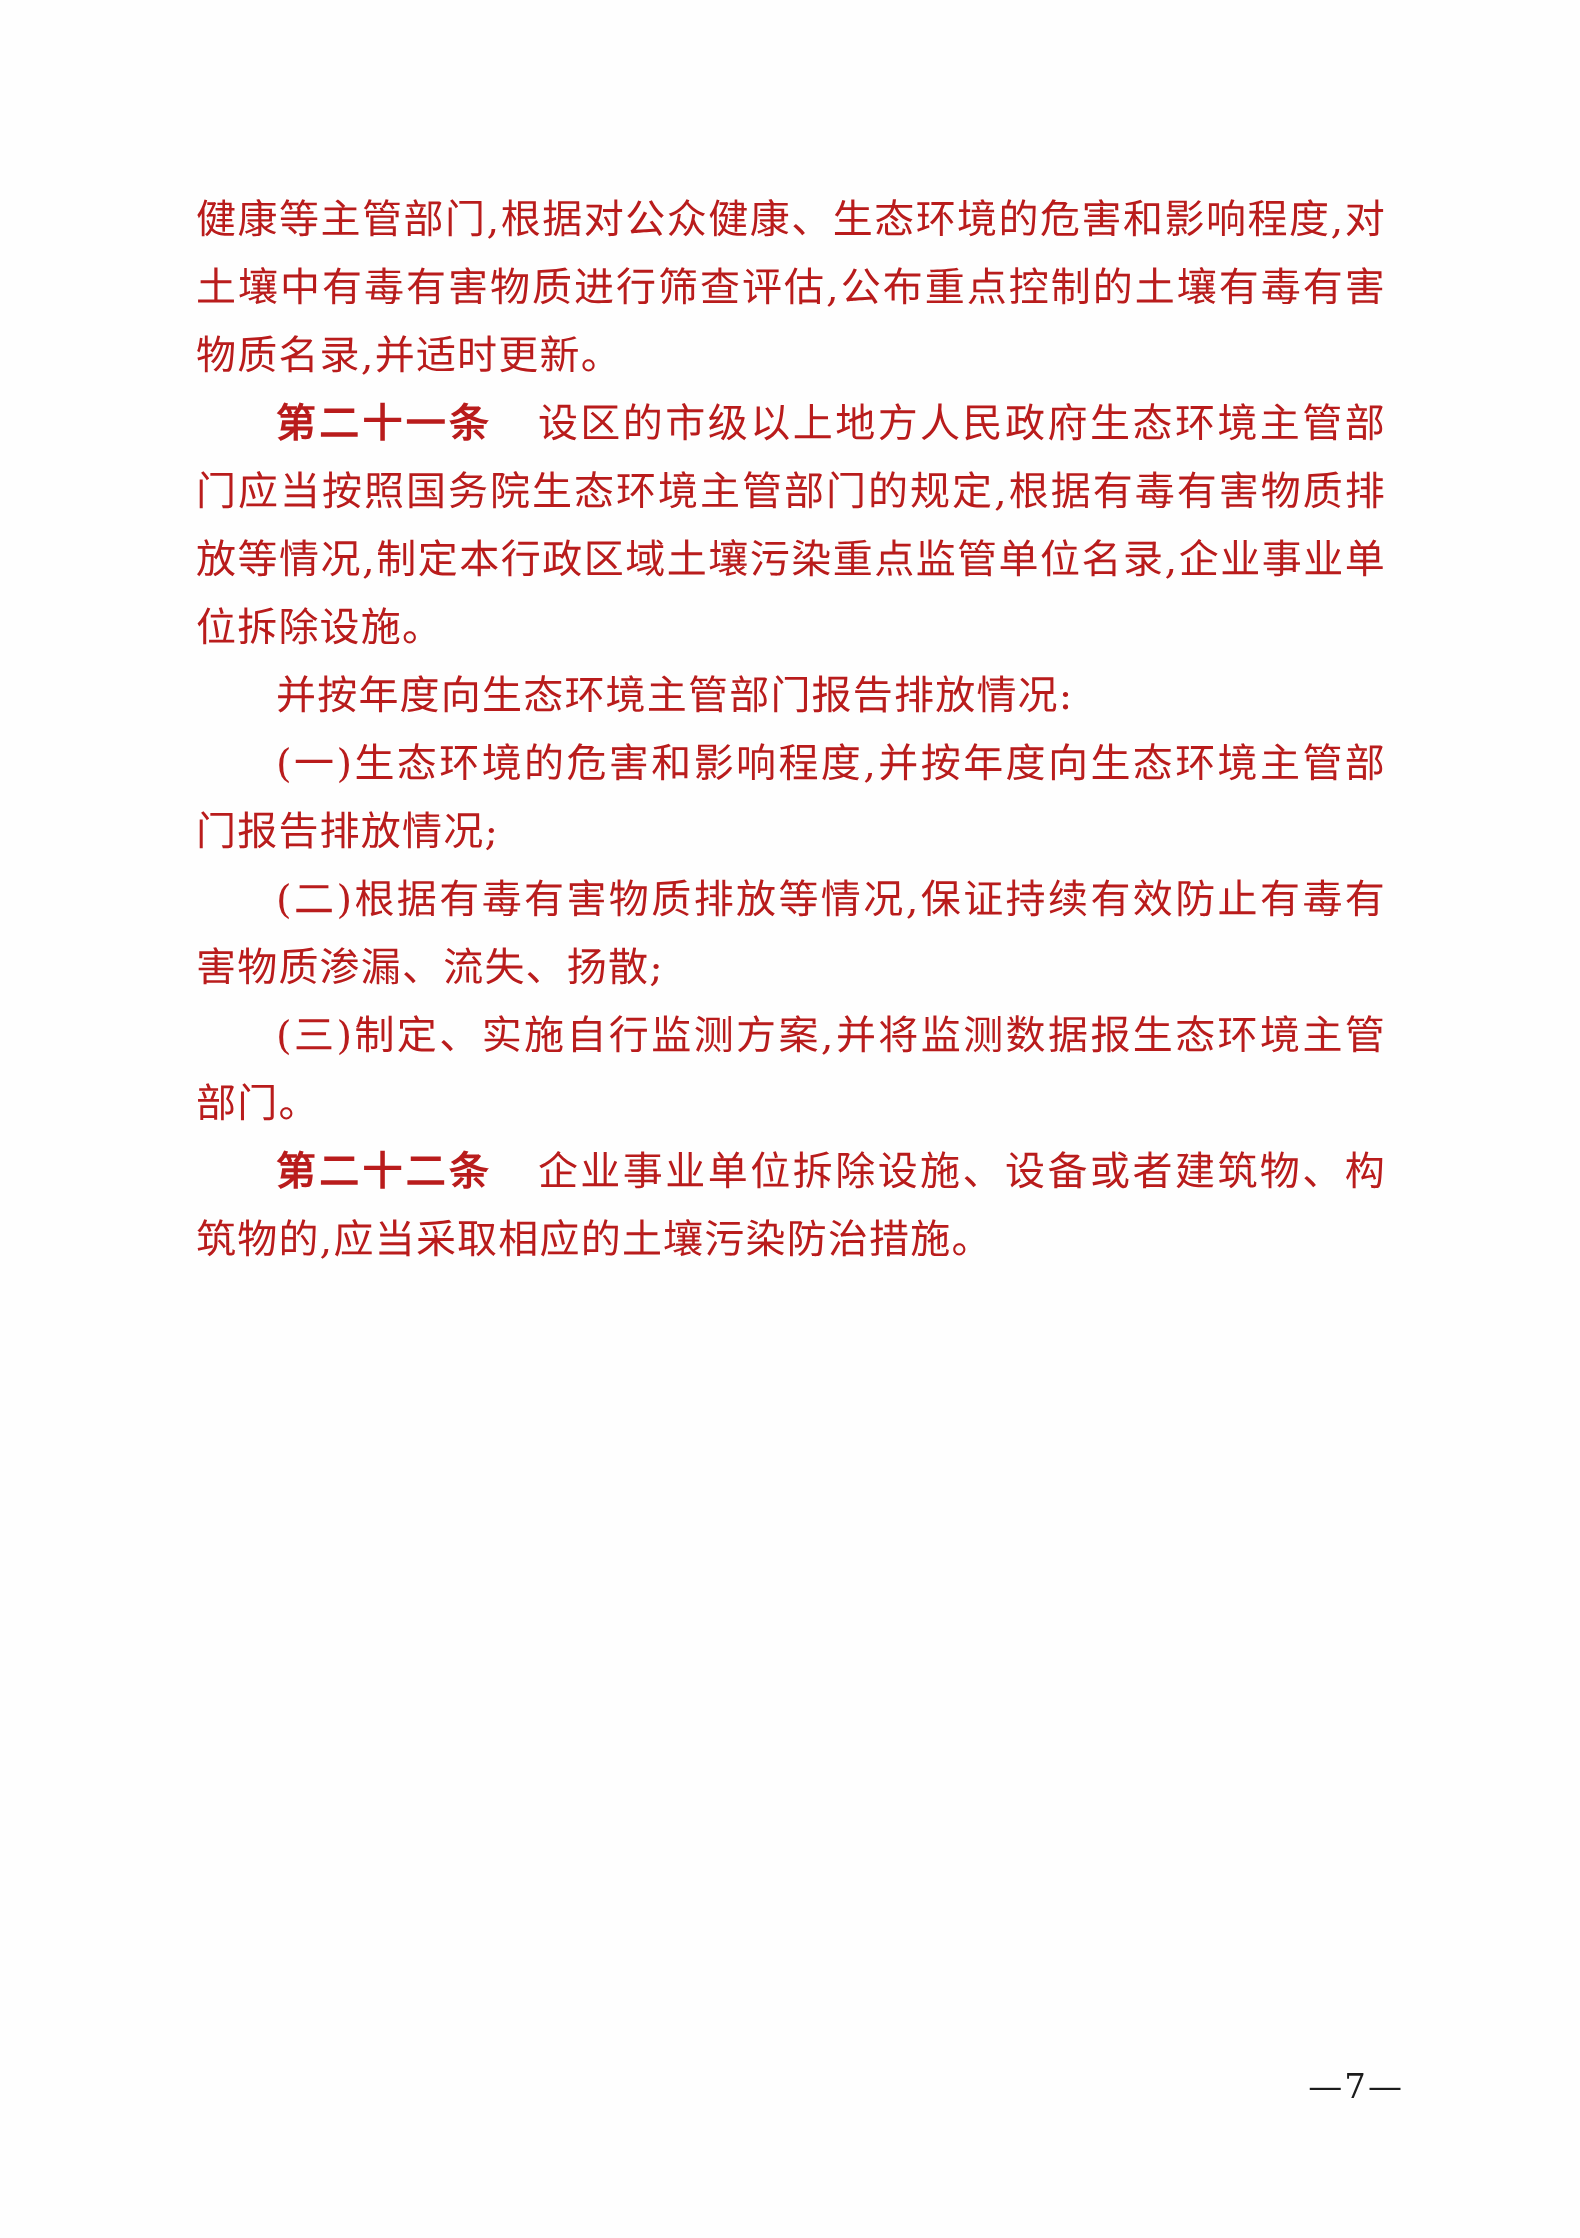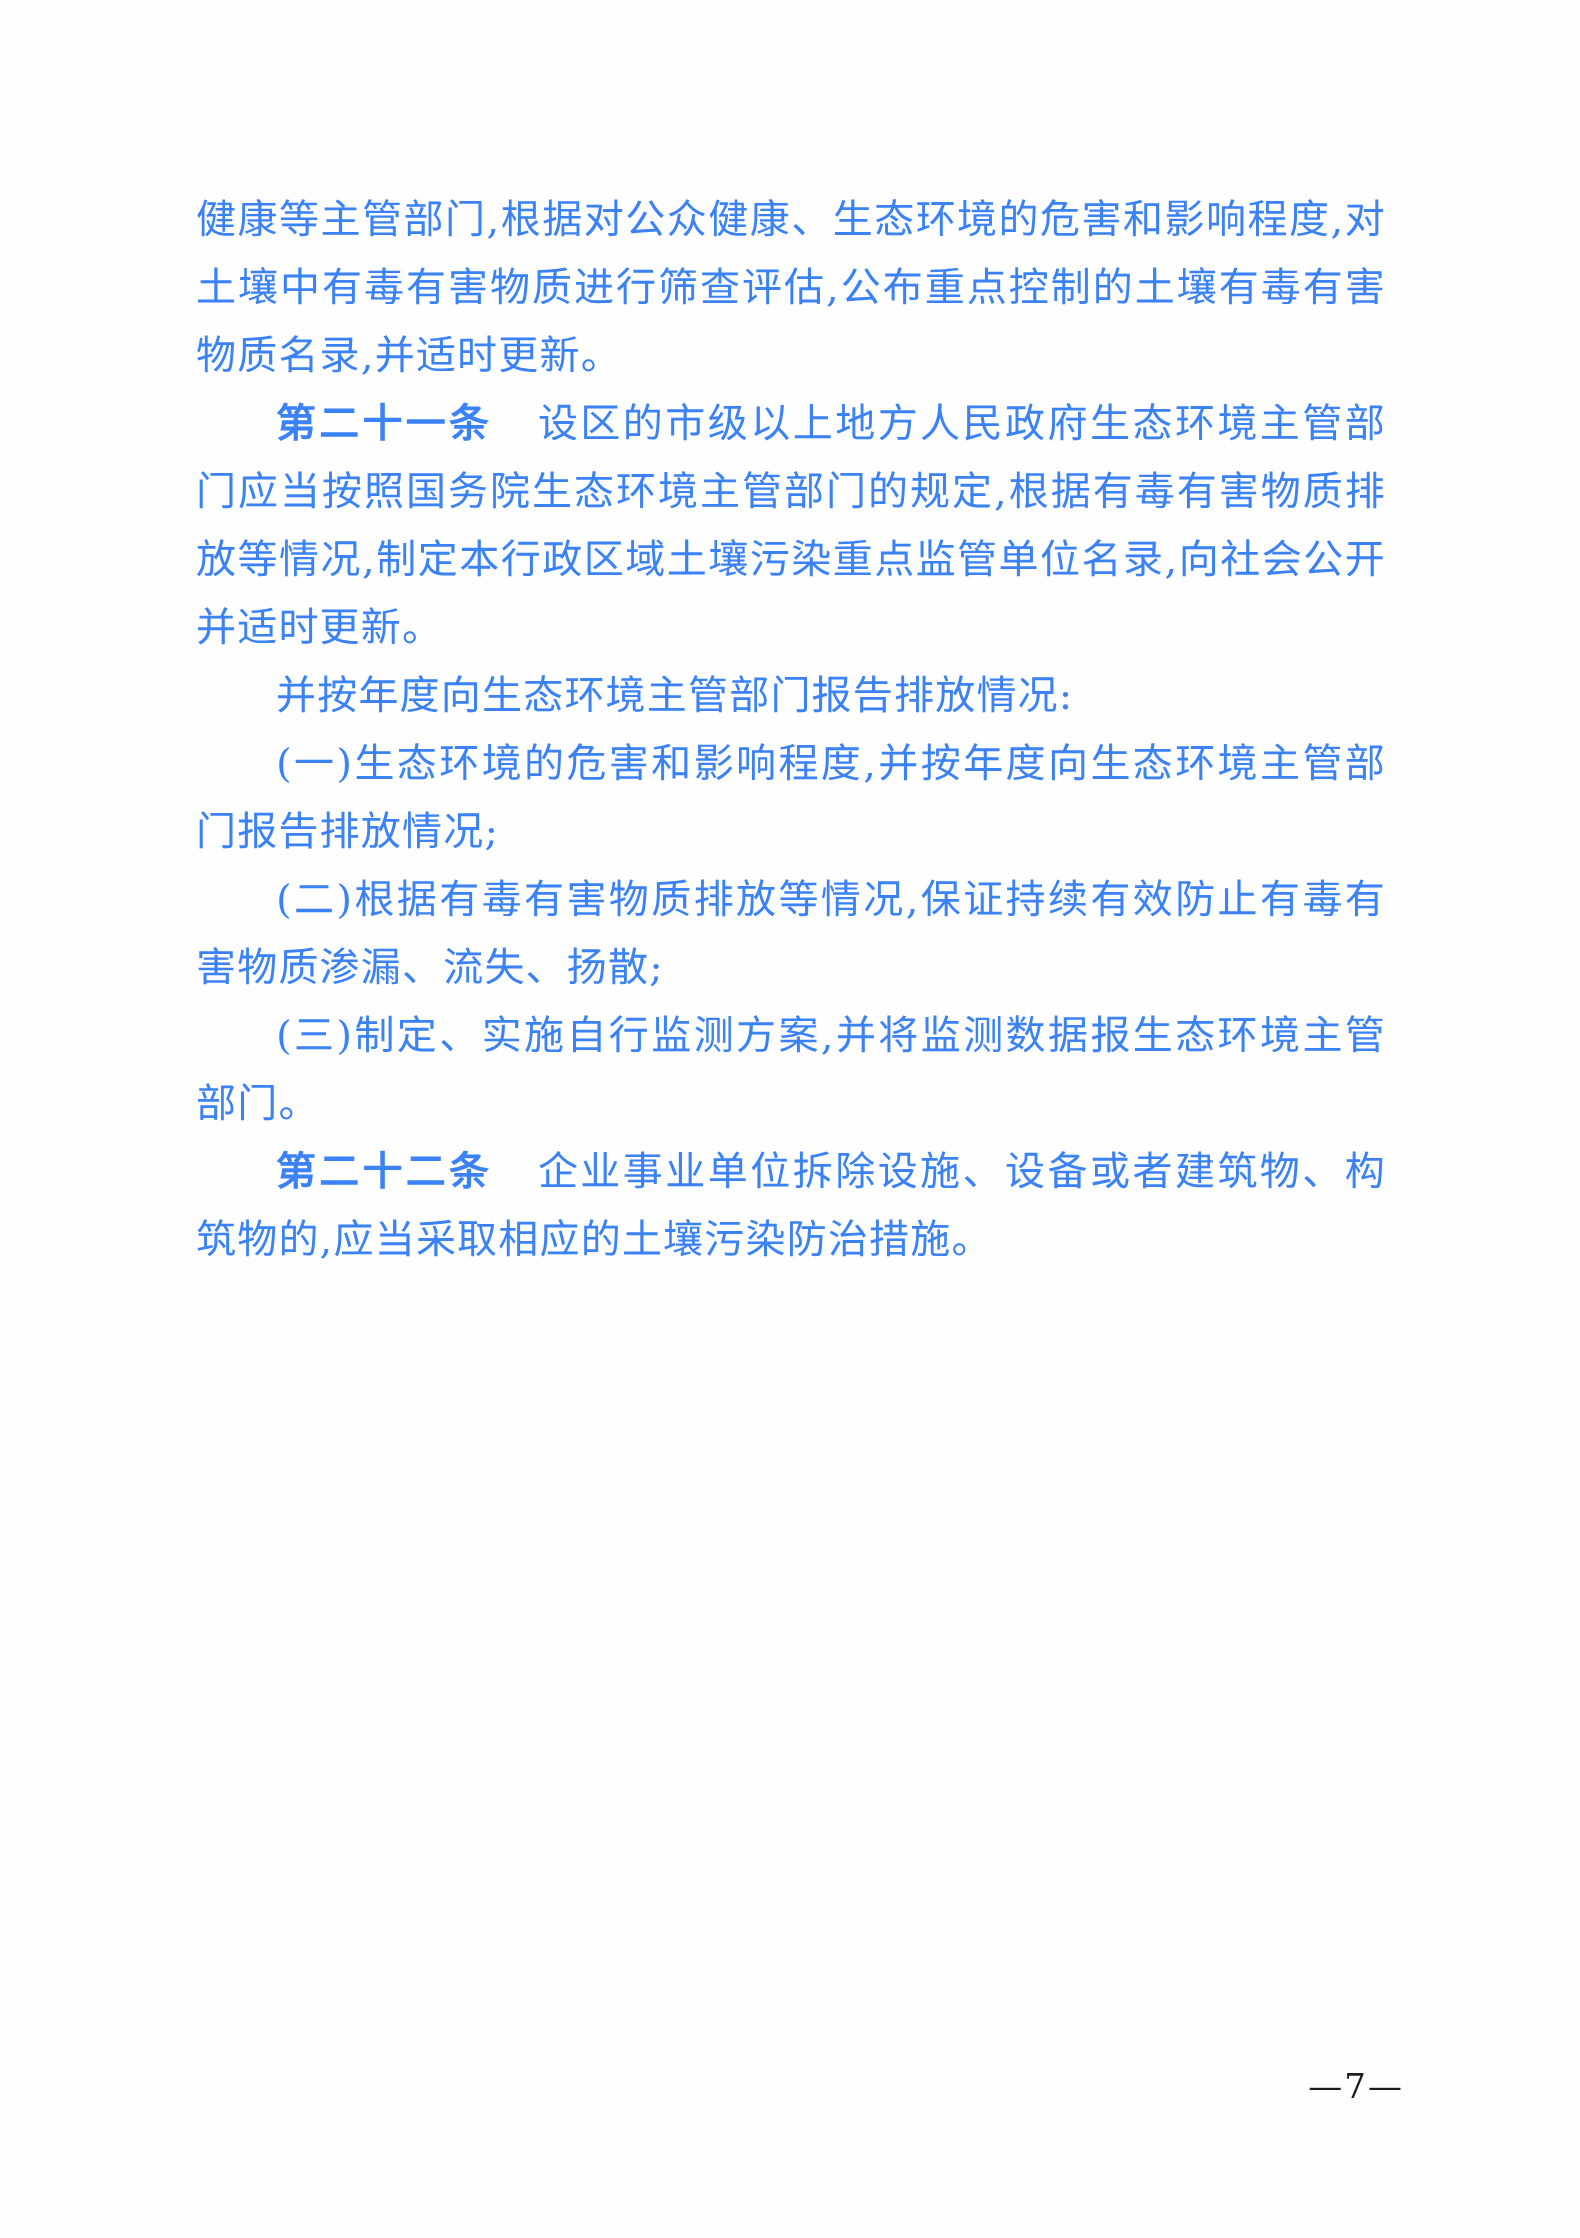--- a/index.html
+++ b/index.html
@@ -28,21 +28,21 @@
     left: 196px;
     width: 1190px;
   }
   p {
     margin: 0;
     font-size: 40px;
     line-height: 68px;
     letter-spacing: 1.2px;
     text-align: justify;
     text-justify: inter-ideograph;
-    color: #3b82f6;
+    color: #b91c1c;
   }
   p.indent {
     text-indent: 80px;
   }
   .article-head {
     font-weight: bold;
     letter-spacing: 2px;
     margin-top: 48px;
   }
   .footer {
@@ -57,21 +57,21 @@
 </style>
 </head>
 <body>
 
 <div class="page">
 
   <div class="content">
 
     <p>健康等主管部门,根据对公众健康、生态环境的危害和影响程度,对土壤中有毒有害物质进行筛查评估,公布重点控制的土壤有毒有害物质名录,并适时更新。</p>
 
-    <p class="indent"><span class="article-head">第二十一条</span><span>&nbsp;&nbsp;&nbsp;</span><span>设区的市级以上地方人民政府生态环境主管部门应当按照国务院生态环境主管部门的规定,根据有毒有害物质排放等情况,制定本行政区域土壤污染重点监管单位名录,向社会公开并适时更新。</span></p>
+    <p class="indent"><span class="article-head">第二十一条</span><span>&nbsp;&nbsp;&nbsp;</span><span>设区的市级以上地方人民政府生态环境主管部门应当按照国务院生态环境主管部门的规定,根据有毒有害物质排放等情况,制定本行政区域土壤污染重点监管单位名录,企业事业单位拆除设施。</span></p>
 
     <p class="indent">并按年度向生态环境主管部门报告排放情况:</p>
 
     <p class="indent">(一)生态环境的危害和影响程度,并按年度向生态环境主管部门报告排放情况;</p>
 
     <p class="indent">(二)根据有毒有害物质排放等情况,保证持续有效防止有毒有害物质渗漏、流失、扬散;</p>
 
     <p class="indent">(三)制定、实施自行监测方案,并将监测数据报生态环境主管部门。</p>
 
 

